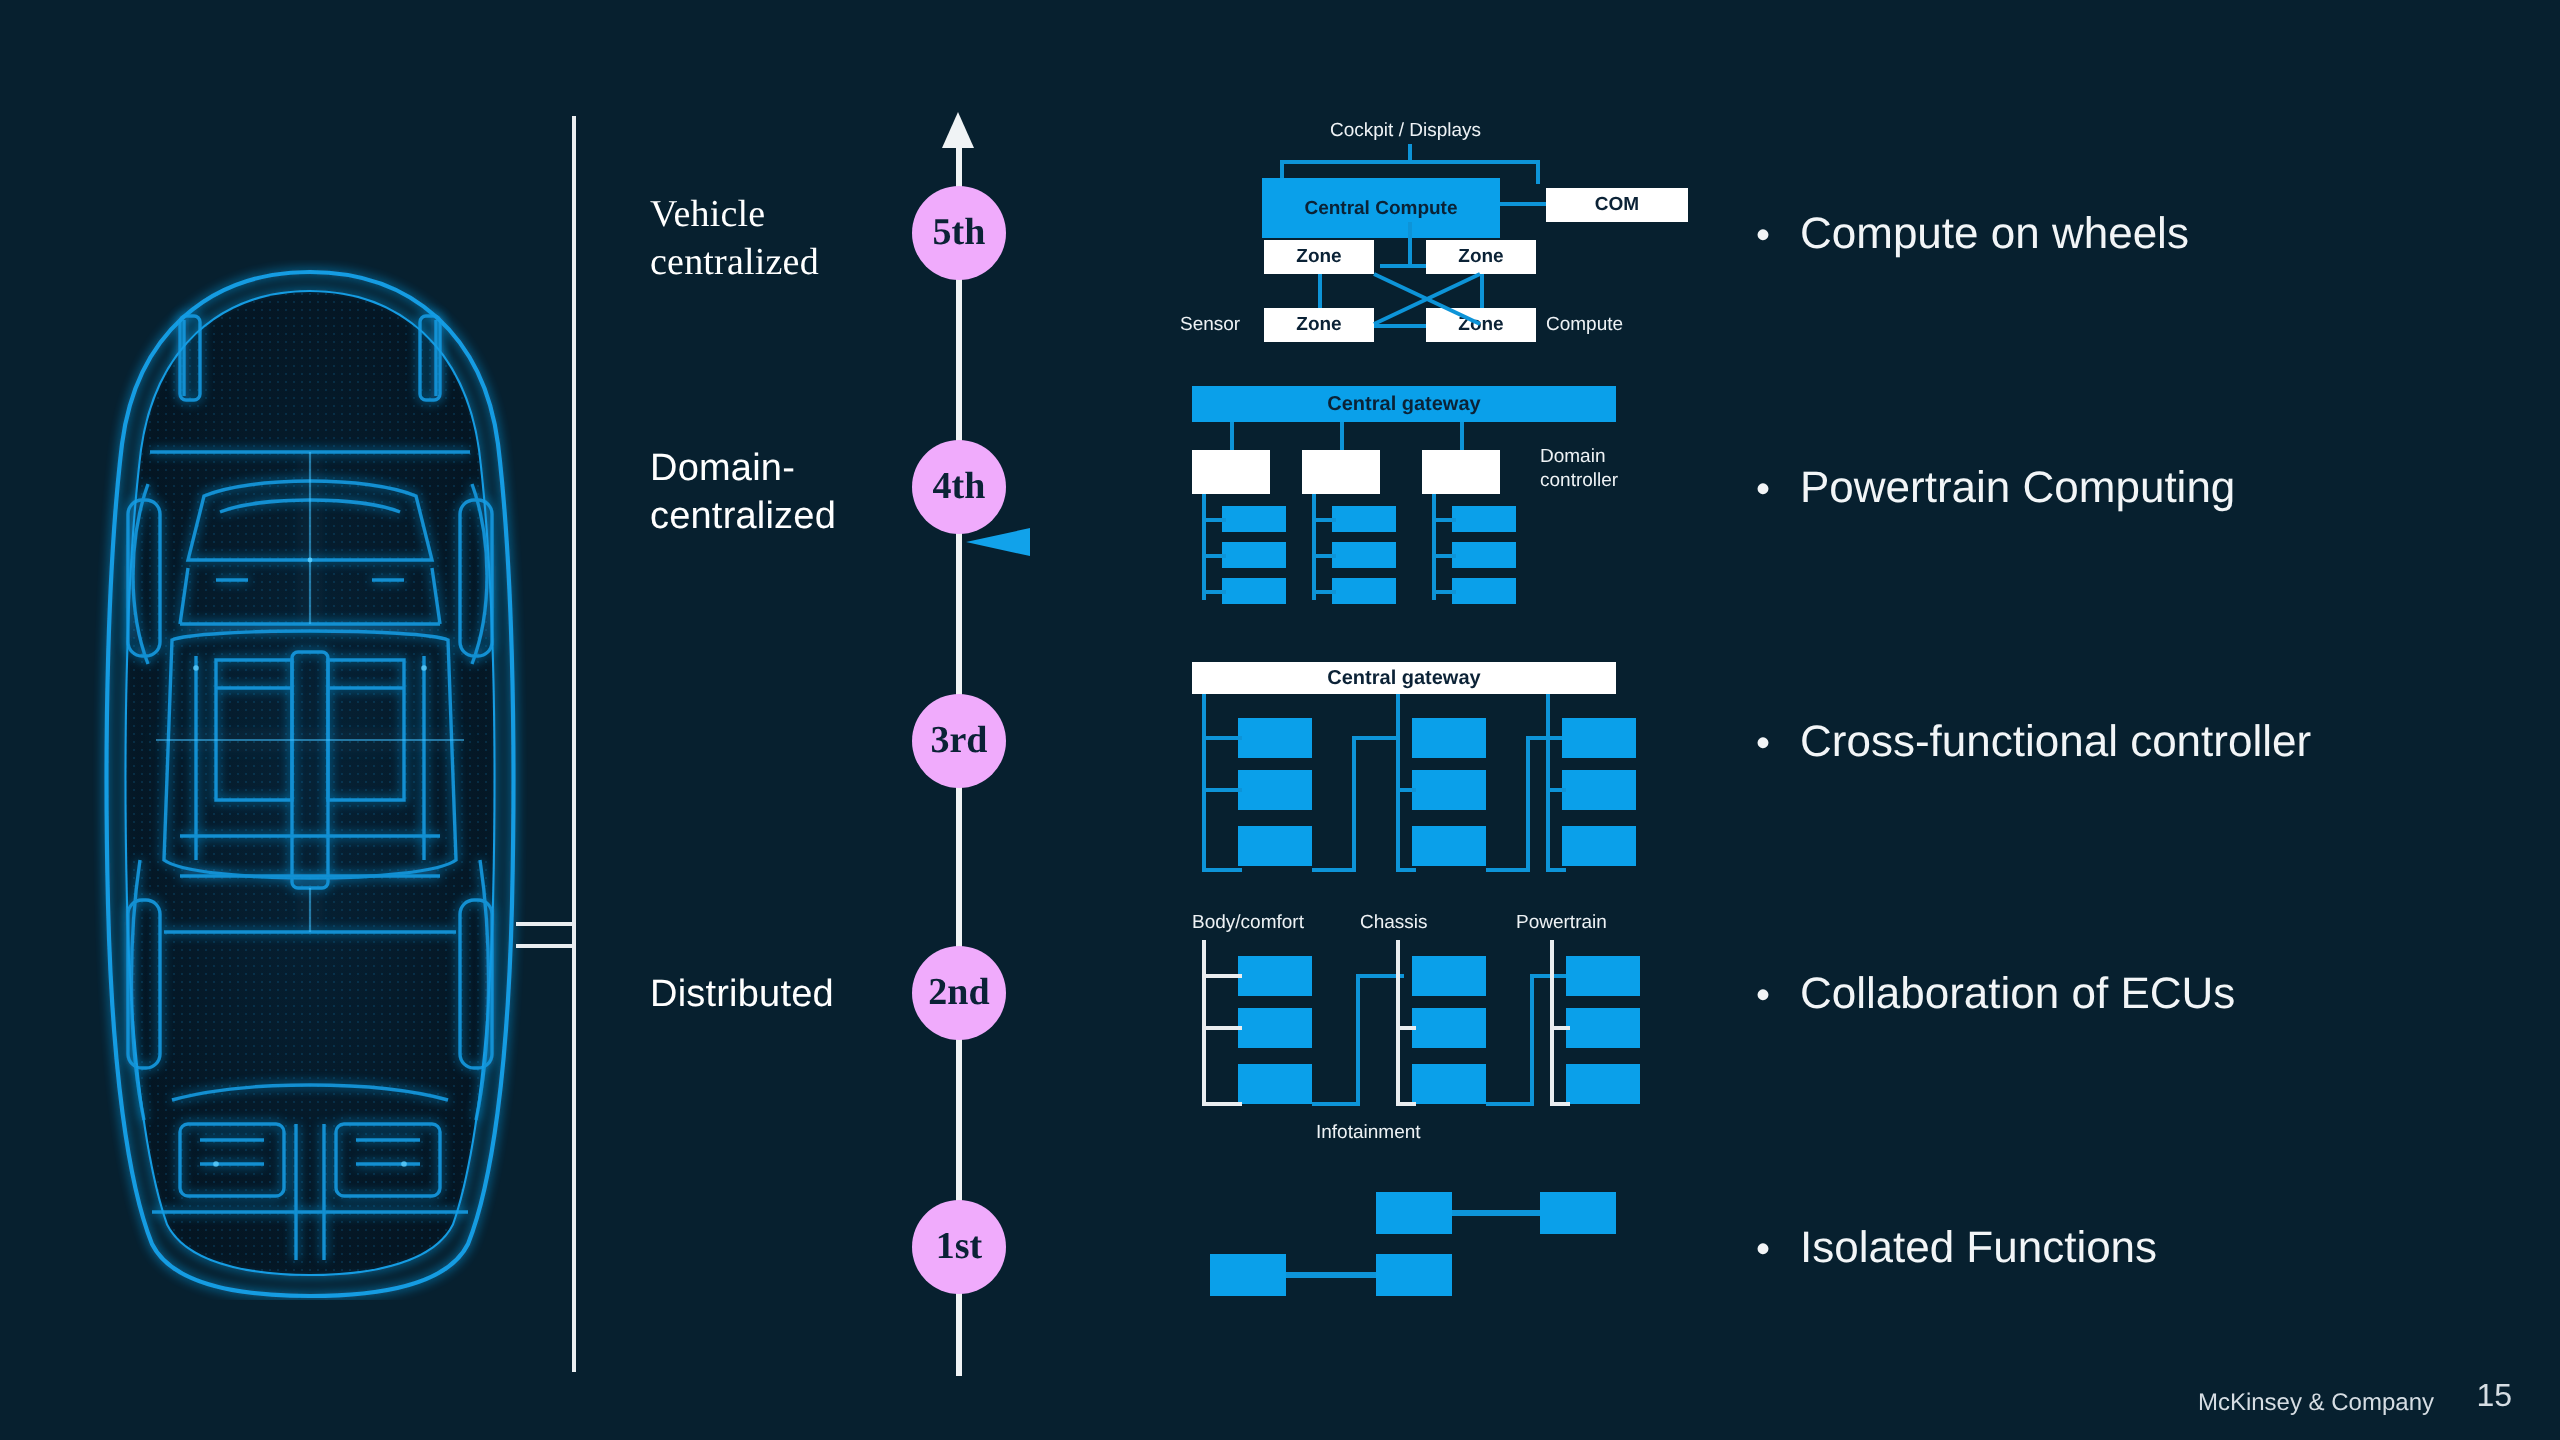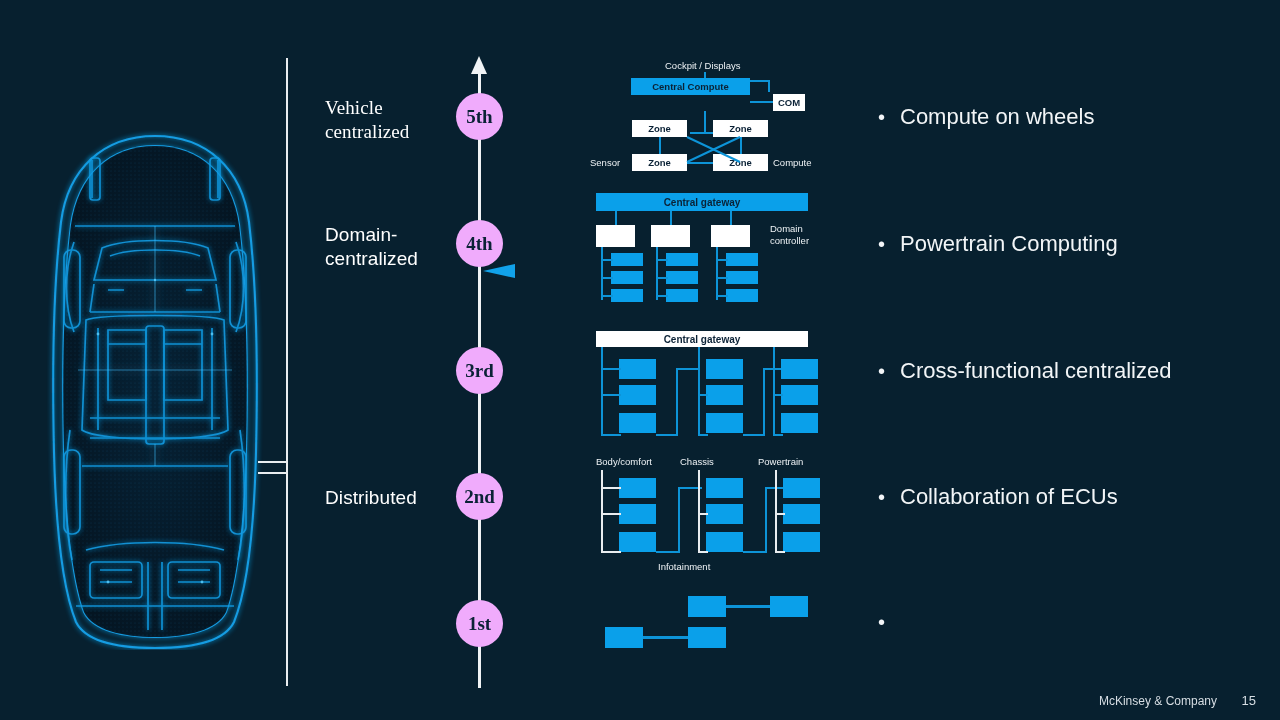--- a/index.html
+++ b/index.html
@@ -148,21 +148,21 @@
   .footer-brand {
     position: absolute;
     right: 63px; bottom: 12px;
     color: #d6dde3;
     font-size: 12px;
   }
   .footer-page {
     position: absolute;
     right: 24px; bottom: 12px;
     color: #d6dde3;
-    font-size: 13px;
+    font-size: 16px;
   }
 </style>
 </head>
 <body>
 
 <div id="slide">
 
   <div class="car-wrap">
     <svg class="car-svg" viewBox="0 0 250 520" preserveAspectRatio="xMidYMid meet">
       <defs>
@@ -307,25 +307,25 @@
 
   <div class="diagram" style="left:590px; top:56px; width:230px; height:120px;">
 
     <div class="lbl" style="left:75px; top:4px;">Cockpit / Displays</div>
 
     <div class="ln ln-blue" style="left:50px; top:24px; width:130px; height:2px;"></div>
     <div class="ln ln-blue" style="left:50px; top:24px; width:2px; height:12px;"></div>
     <div class="ln ln-blue" style="left:178px; top:24px; width:2px; height:12px;"></div>
     <div class="ln ln-blue" style="left:114px; top:16px; width:2px; height:10px;"></div>
 
-    <div class="bx bx-blue" style="left:41px; top:22px; width:119px; height:17px;">
+    <div class="bx bx-blue" style="left:41px; top:33px; width:119px; height:30px;">
       <span class="bx-text">Central Compute</span>
     </div>
     <div class="ln ln-blue" style="left:160px; top:45px; width:23px; height:2px;"></div>
-    <div class="bx bx-white" style="left:183px; top:38px; width:32px; height:17px;">
+    <div class="bx bx-white" style="left:183px; top:38px; width:71px; height:17px;">
       <span class="bx-text">COM</span>
     </div>
 
     <div class="ln ln-blue" style="left:114px; top:55px; width:2px; height:22px;"></div>
     <div class="ln ln-blue" style="left:100px; top:76px; width:60px; height:2px;"></div>
 
     <div class="bx bx-white" style="left:42px; top:64px; width:55px; height:17px;">
       <span class="bx-text">Zone</span>
     </div>
     <div class="bx bx-white" style="left:123px; top:64px; width:55px; height:17px;">
@@ -480,26 +480,27 @@
   <div class="bullet" style="top:104px;">
     <span class="dot">•</span>
     <span>Compute on wheels</span>
   </div>
   <div class="bullet" style="top:231px;">
     <span class="dot">•</span>
     <span>Powertrain Computing</span>
   </div>
   <div class="bullet" style="top:358px;">
     <span class="dot">•</span>
-    <span>Cross-functional centralized</span>
+    <span>Cross-functional controller</span>
   </div>
   <div class="bullet" style="top:484px;">
     <span class="dot">•</span>
     <span>Collaboration of ECUs</span>
   </div>
   <div class="bullet" style="top:611px;">
     <span class="dot">•</span>
+    <span>Isolated Functions</span>
   </div>
 
   <div class="footer-brand">McKinsey &amp; Company</div>
   <div class="footer-page">15</div>
 
 </div>
 
 </body></html>

